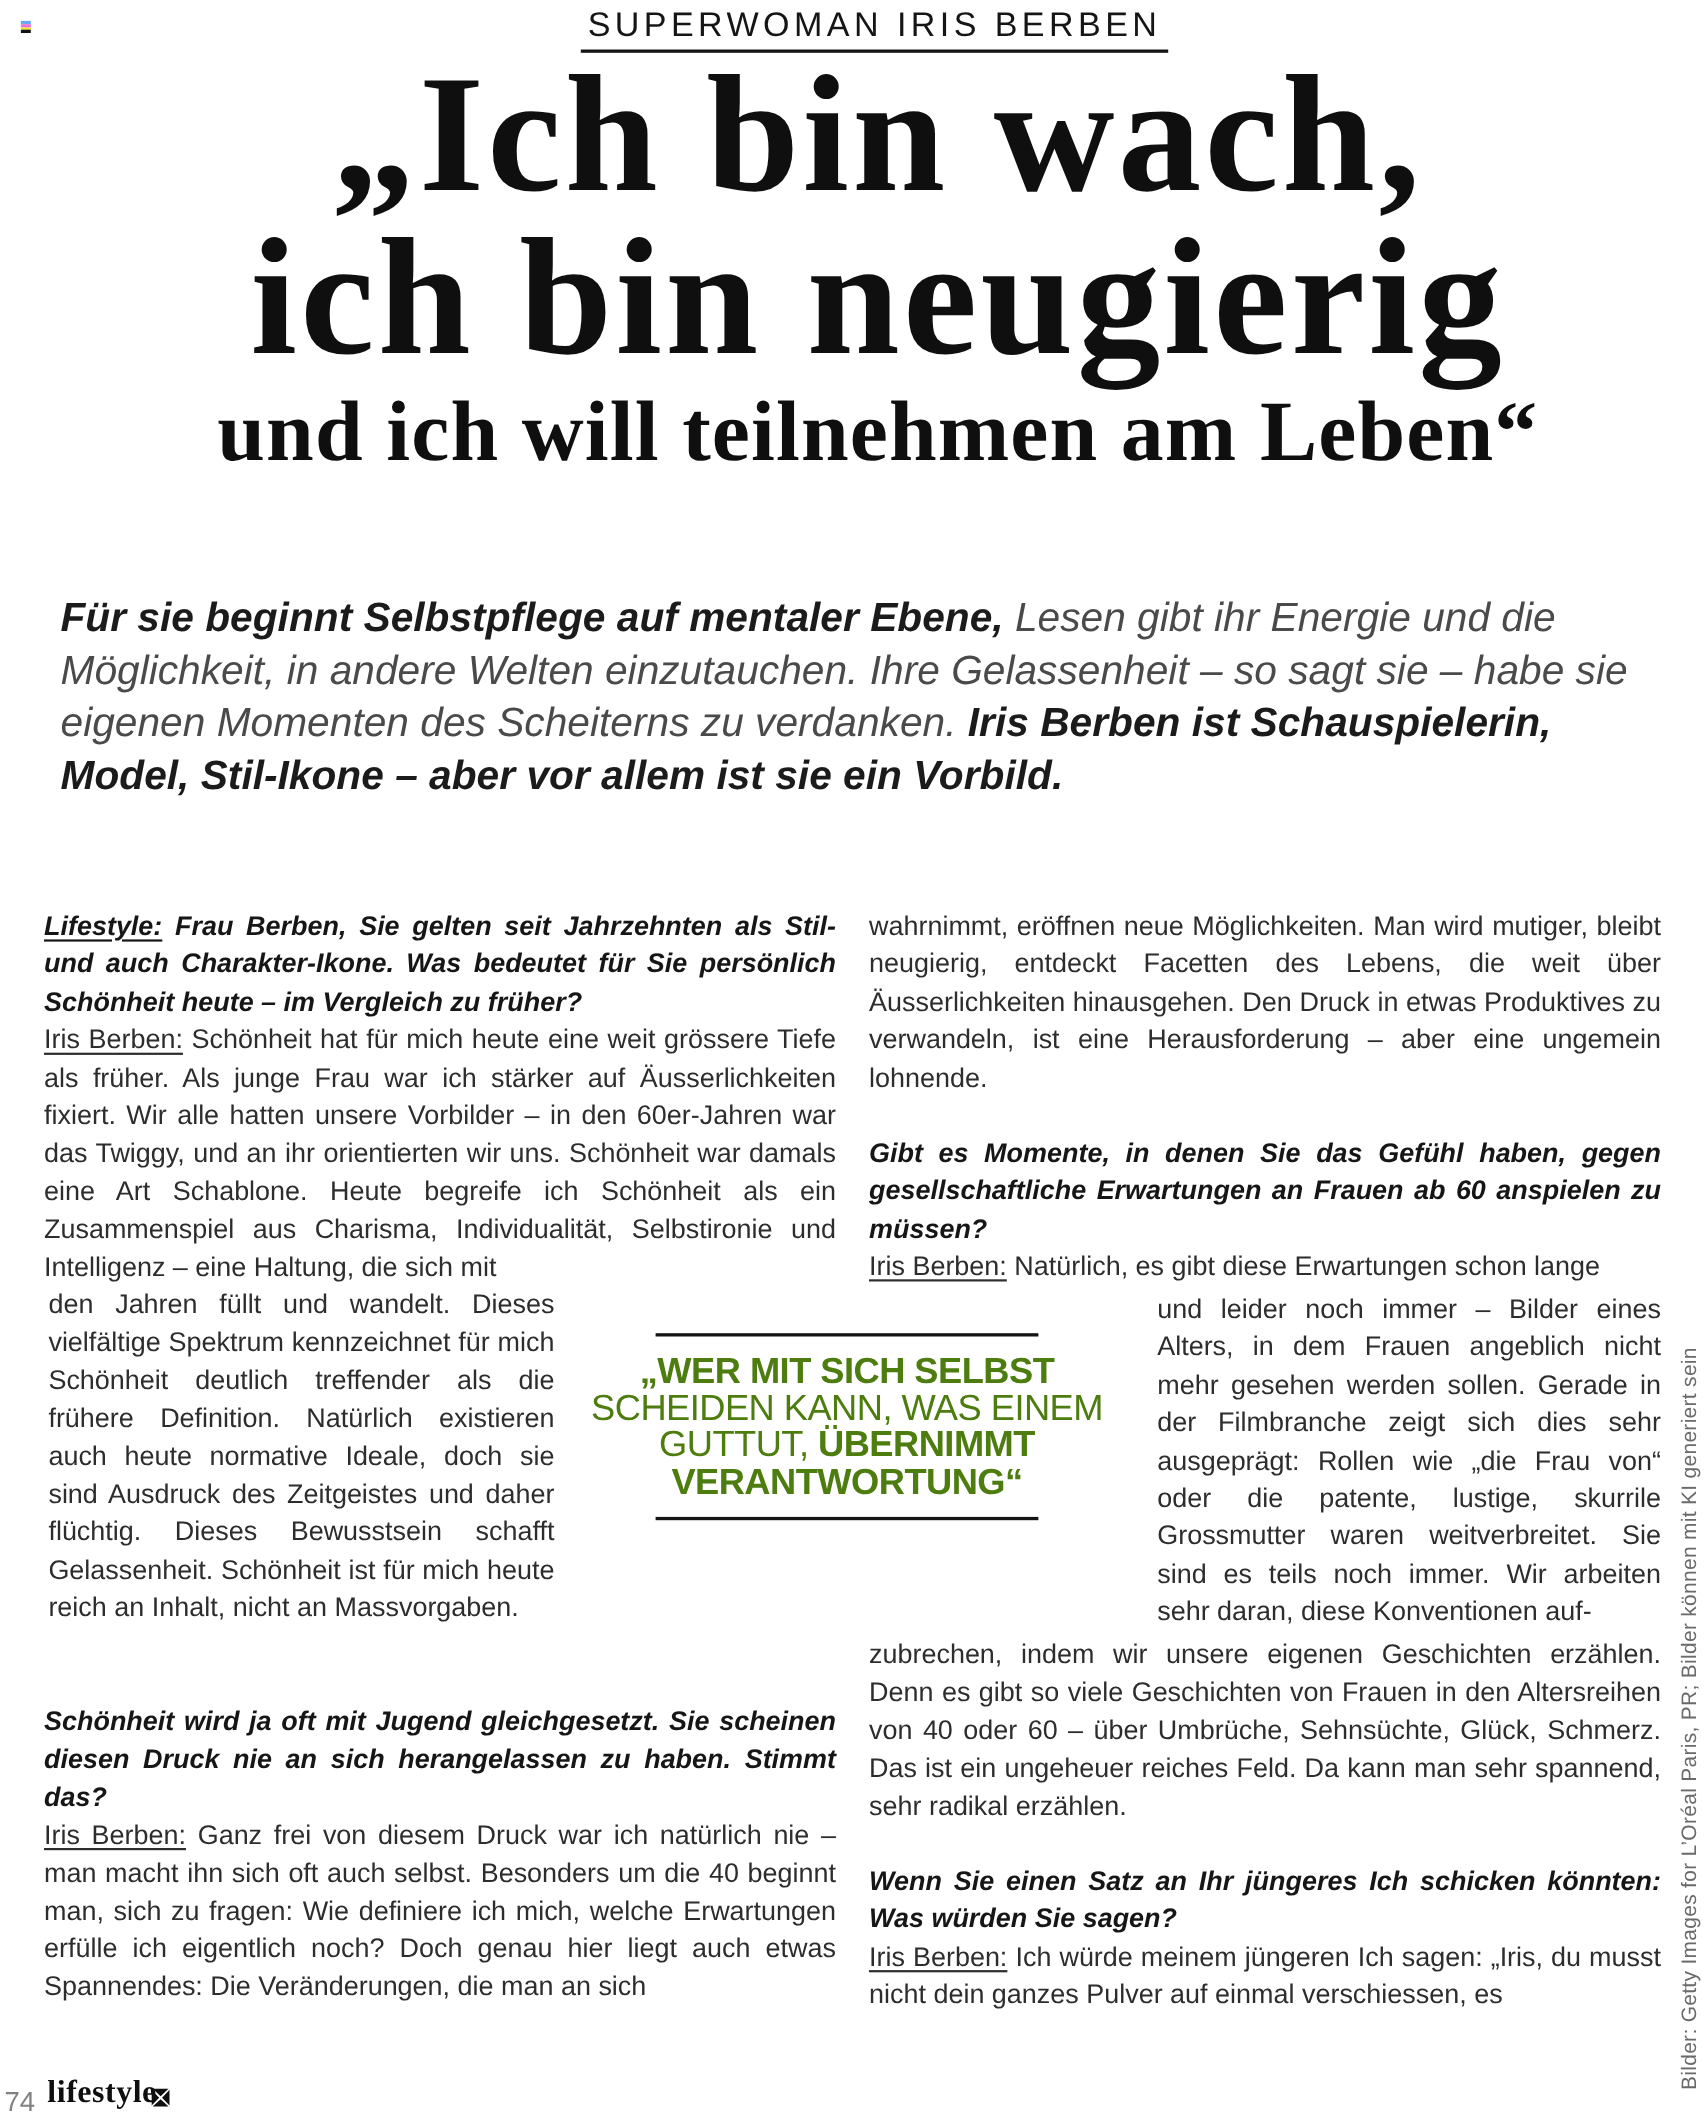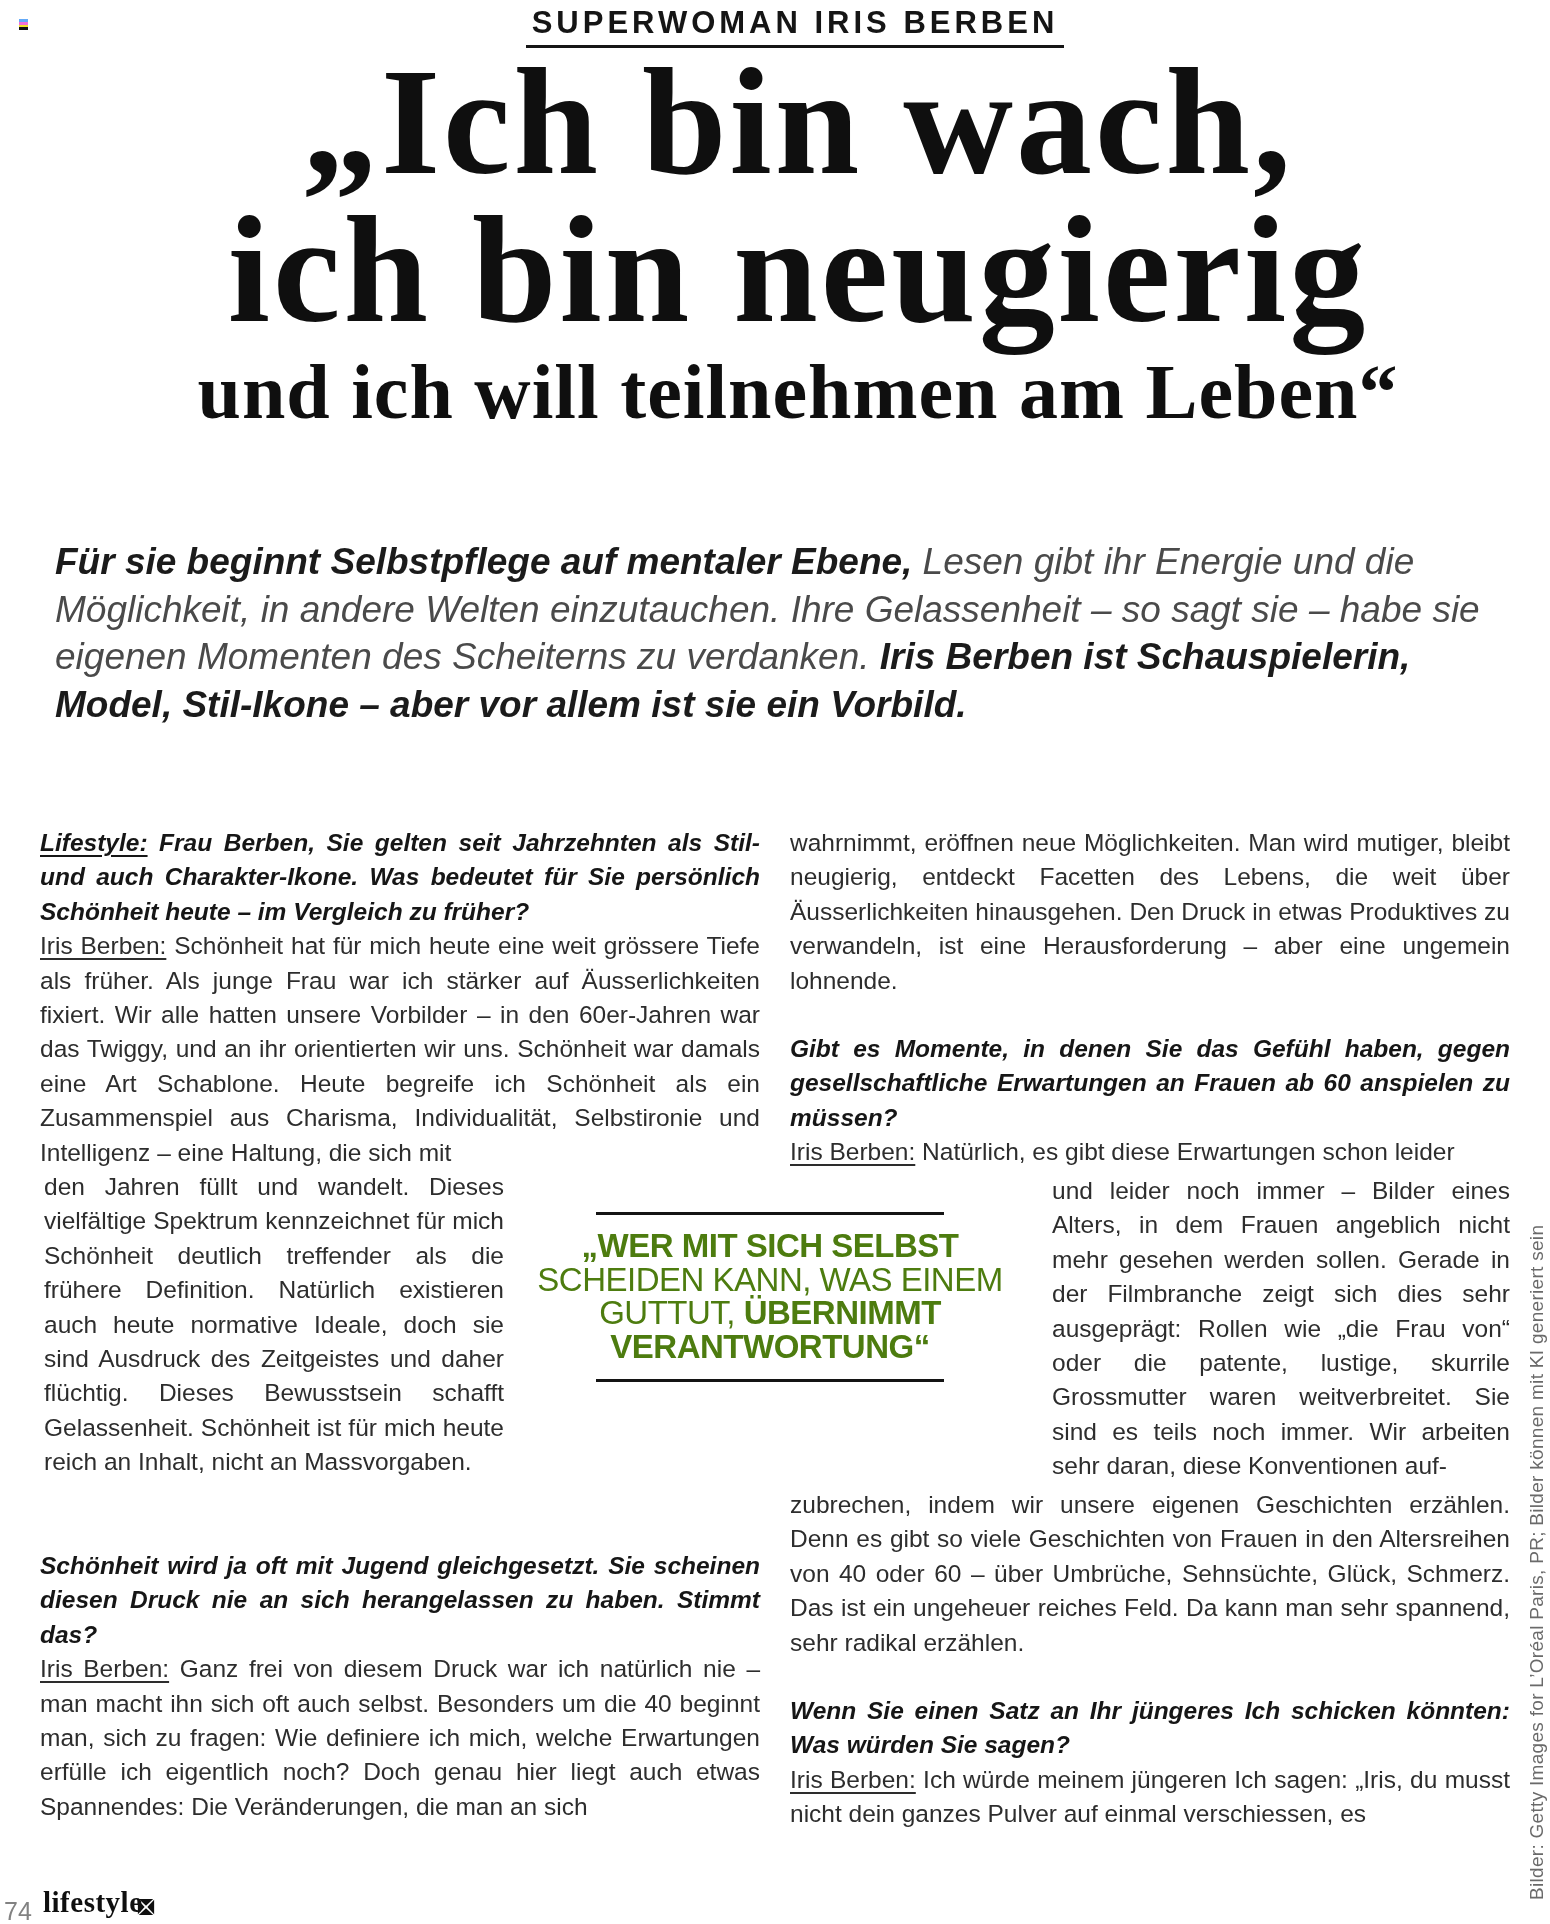--- a/index.html
+++ b/index.html
@@ -5,21 +5,21 @@
   html,body{margin:0;padding:0;background:#ffffff;}
   .page{position:relative;width:1550px;height:1924px;background:#fff;overflow:hidden;
         font-family:"Liberation Sans",sans-serif;color:#2b2b2b;}
 
   
   .print-mark{position:absolute;left:19px;top:19px;width:9px;height:11px;display:flex;flex-direction:column;}
   .print-mark div{flex:1;}
 
   
   .kicker-wrap{position:absolute;left:0;right:0;top:5px;text-align:center;}
-  .kicker{display:inline-block;font-size:31px;font-weight:700;letter-spacing:4px;color:#151515;
+  .kicker{display:inline-block;font-size:31px;font-weight:400;letter-spacing:4px;color:#151515;
           padding:0 6px 4px 6px;border-bottom:3.5px solid #151515;margin-left:40px;}
 
   
   .headline{position:absolute;left:0;right:0;top:48px;text-align:center;color:#0f0f0f;
             font-family:"Liberation Serif",serif;font-weight:700;padding-left:46px;}
   .hl-big{font-size:152px;line-height:148px;letter-spacing:3px;white-space:nowrap;}
   .hl-small{font-size:78px;line-height:88px;letter-spacing:1px;margin-top:4px;white-space:nowrap;}
 
   
   .intro{position:absolute;left:55px;top:538px;width:1440px;
@@ -94,21 +94,21 @@
 
   <div class="chunk lc-c">
     <p class="q">Schönheit wird ja oft mit Jugend gleichgesetzt. Sie scheinen diesen Druck nie an sich herangelassen zu haben. Stimmt das?</p>
     <p><span class="lbl">Iris Berben:</span><span> Ganz frei von diesem Druck war ich natürlich nie – man macht ihn sich oft auch selbst. Besonders um die 40 beginnt man, sich zu fragen: Wie definiere ich mich, welche Erwartungen erfülle ich eigentlich noch? Doch genau hier liegt auch etwas Spannendes: Die Veränderungen, die man an sich</span></p>
   </div>
 
   <div class="chunk rc-a">
     <p>wahrnimmt, eröffnen neue Möglichkeiten. Man wird mutiger, bleibt neugierig, entdeckt Facetten des Lebens, die weit über Äusserlichkeiten hinausgehen. Den Druck in etwas Produktives zu verwandeln, ist eine Herausforderung – aber eine ungemein lohnende.</p>
     <div class="gap"></div>
     <p class="q">Gibt es Momente, in denen Sie das Gefühl haben, gegen gesellschaftliche Erwartungen an Frauen ab 60 anspielen zu müssen?</p>
-    <p><span class="lbl">Iris Berben:</span><span> Natürlich, es gibt diese Erwartungen schon leider</span></p>
+    <p><span class="lbl">Iris Berben:</span><span> Natürlich, es gibt diese Erwartungen schon lange</span></p>
   </div>
 
   <div class="chunk rc-narrow">
     <p>und leider noch immer – Bilder eines Alters, in dem Frauen angeblich nicht mehr gesehen werden sollen. Gerade in der Filmbranche zeigt sich dies sehr ausgeprägt: Rollen wie „die Frau von“ oder die patente, lustige, skurrile Grossmutter waren weitverbreitet. Sie sind es teils noch immer. Wir arbeiten sehr daran, diese Konventionen auf-</p>
   </div>
 
   <div class="chunk rc-c">
     <p>zubrechen, indem wir unsere eigenen Geschichten erzählen. Denn es gibt so viele Geschichten von Frauen in den Altersreihen von 40 oder 60 – über Umbrüche, Sehnsüchte, Glück, Schmerz. Das ist ein ungeheuer reiches Feld. Da kann man sehr spannend, sehr radikal erzählen.</p>
     <div class="gap"></div>
     <p class="q">Wenn Sie einen Satz an Ihr jüngeres Ich schicken könnten: Was würden Sie sagen?</p>

